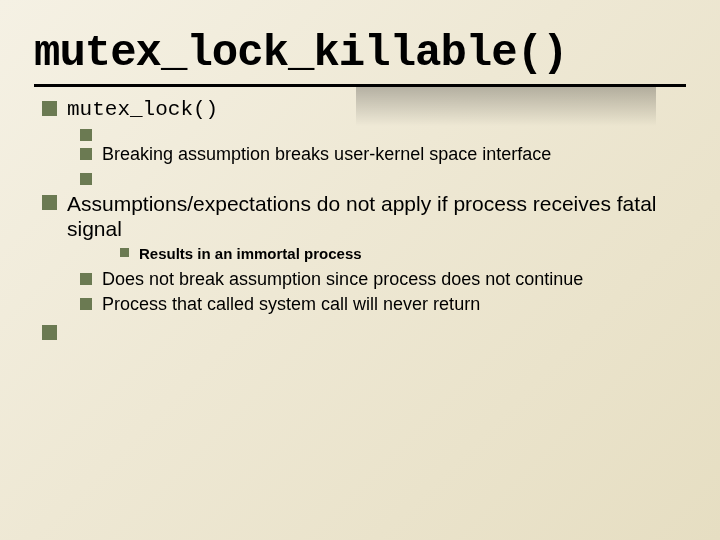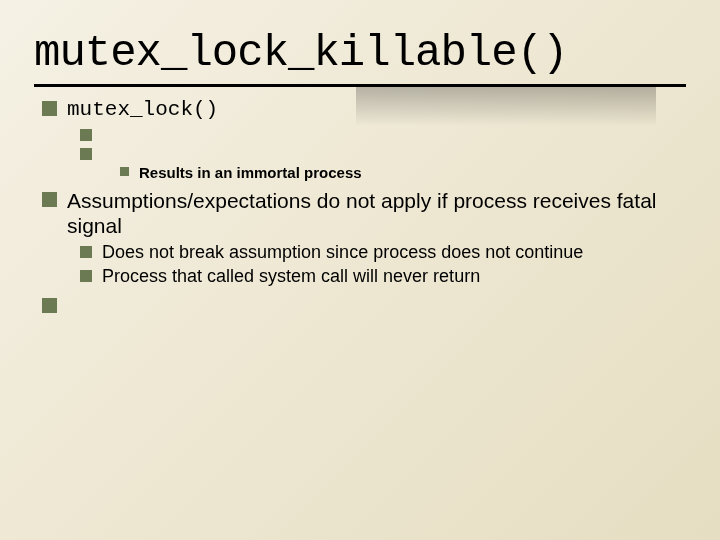--- a/index.html
+++ b/index.html
@@ -7,21 +7,21 @@
     width:720px;height:540px;
     background:linear-gradient(135deg,#f5f1e4 0%,#eee8d4 45%,#e6dec2 100%);
     font-family:Arial,Helvetica,sans-serif;
     color:#000;
     position:relative;
     overflow:hidden;
   }
   .slide{box-sizing:border-box;padding:28px 34px 0 34px;width:100%;height:100%}
   .title{
     font-family:"Courier New",Courier,monospace;
-    font-weight:normal;
+    font-weight:bold;
     font-size:44px;
     letter-spacing:-1px;
     margin:0 0 6px 0;
     white-space:nowrap;
   }
   .rule{height:3px;background:#000;width:100%;margin-bottom:10px}
   .shadow{
     position:absolute;
     top:86px;right:64px;
     width:300px;height:40px;
@@ -51,28 +51,32 @@
   <div id="content">
       <div class="row lvl1 mono">
         <span class="sq"></span>
         <span class="txt">mutex_lock()</span>
       </div>
       <div class="row lvl2">
         <span class="sq"></span>
       </div>
       <div class="row lvl2">
         <span class="sq"></span>
+        <span class="txt">Breaking assumption breaks user-kernel space interface</span>
+      </div>
+      <div class="row lvl2">
+        <span class="sq"></span>
+      </div>
+      <div class="row lvl1">
+        <span class="sq"></span>
+        <span class="txt">Assumptions/expectations do not apply if process receives fatal signal</span>
       </div>
       <div class="row lvl3">
         <span class="sq"></span>
         <span class="txt">Results in an <b>immortal process</b></span>
-      </div>
-      <div class="row lvl1">
-        <span class="sq"></span>
-        <span class="txt">Assumptions/expectations do not apply if process receives fatal signal</span>
       </div>
       <div class="row lvl2">
         <span class="sq"></span>
         <span class="txt">Does not break assumption since process does not continue</span>
       </div>
       <div class="row lvl2">
         <span class="sq"></span>
         <span class="txt">Process that called system call will never return</span>
       </div>
       <div class="row lvl1">

